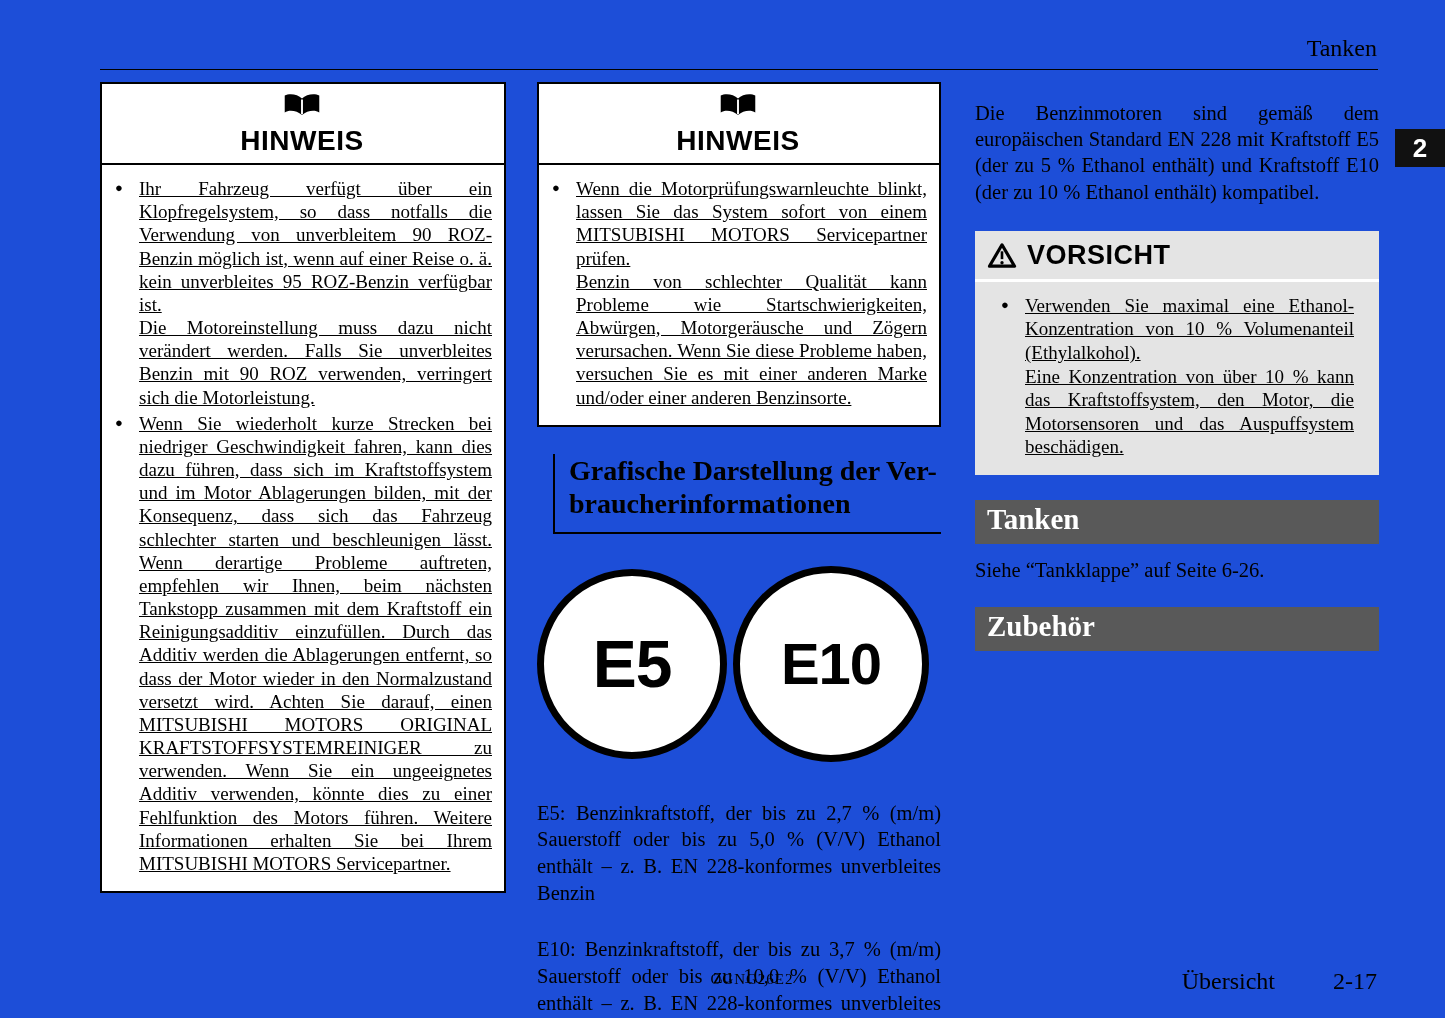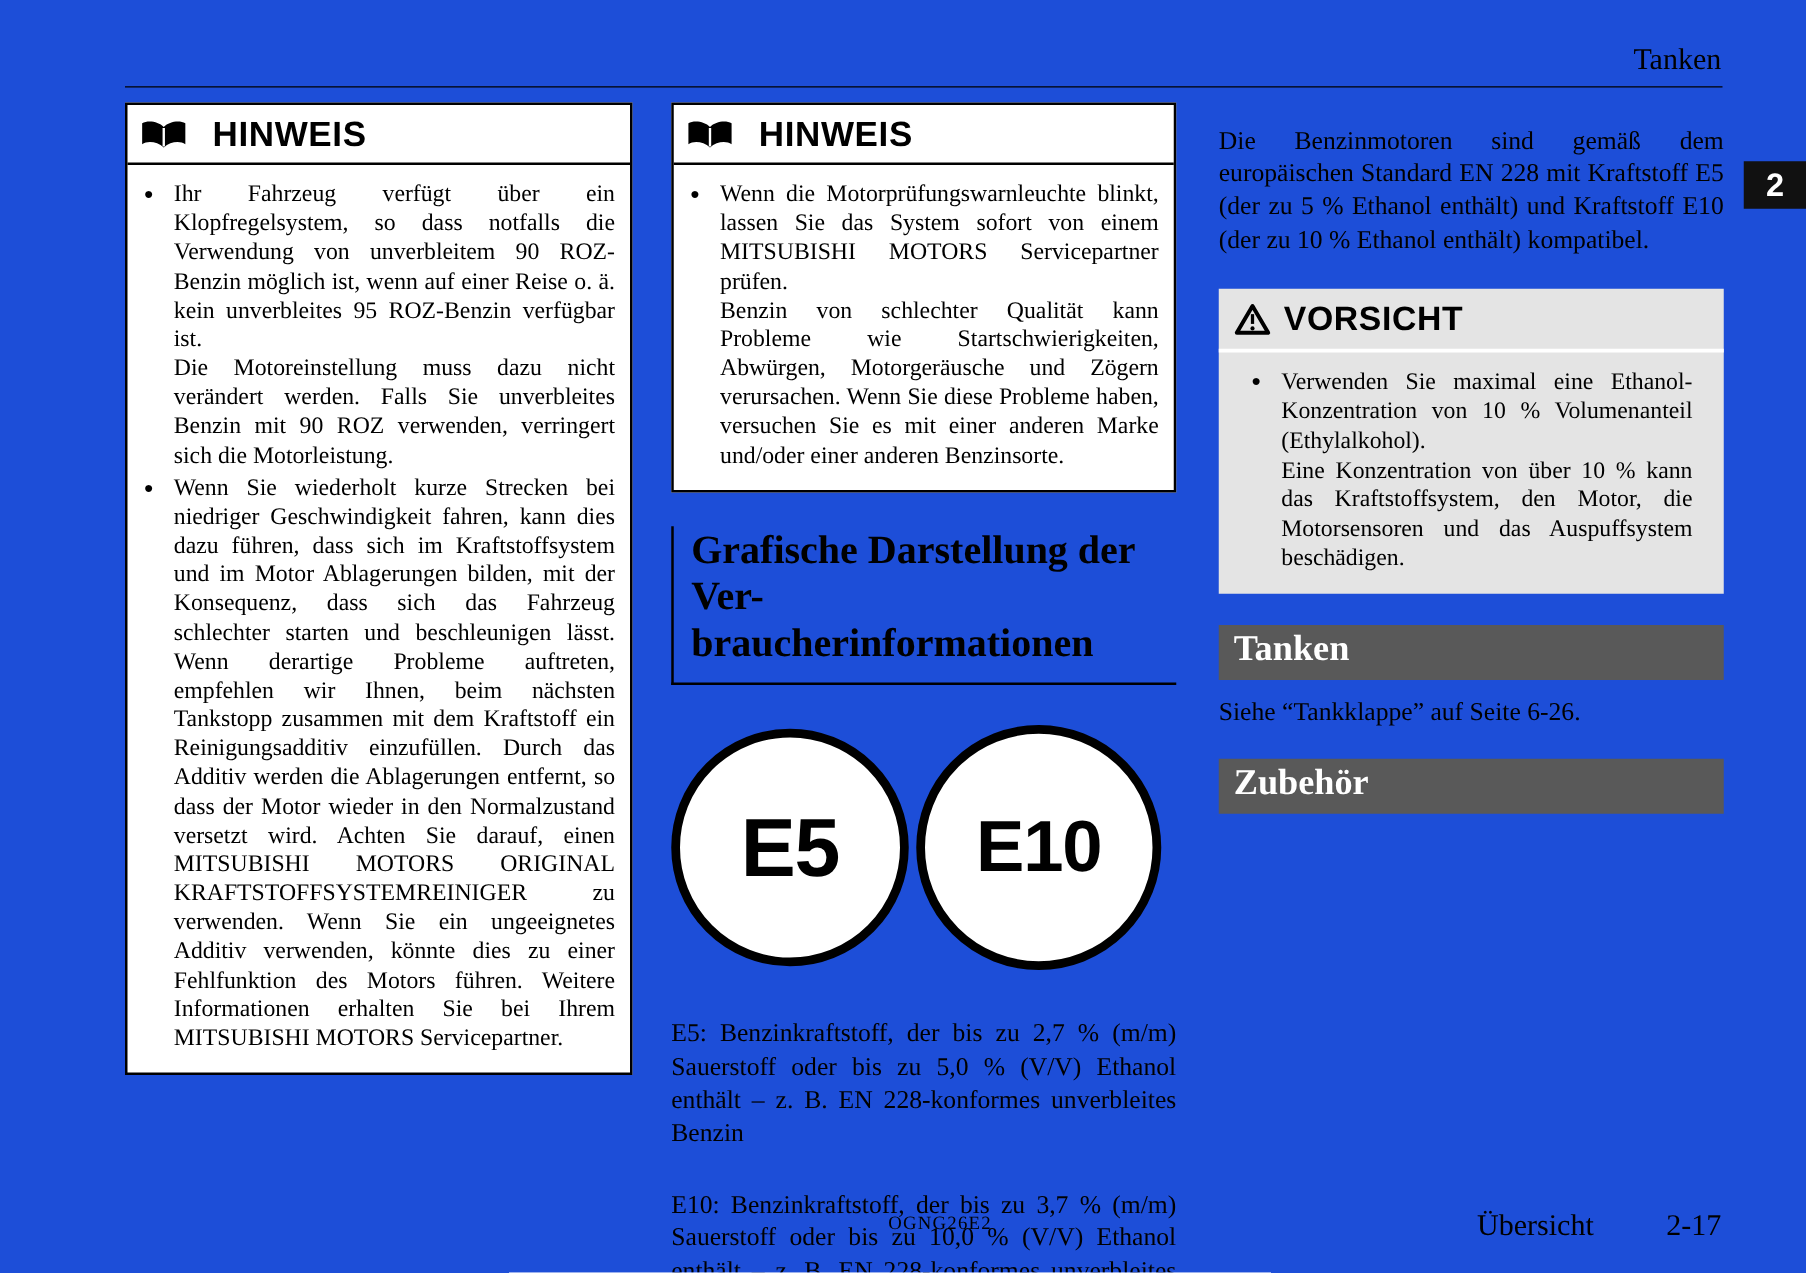--- a/index.html
+++ b/index.html
@@ -19,32 +19,32 @@
   }
 
   
   .col { position:absolute; top:82px; }
   .col-left  { left:100px; width:406px; }
   .col-mid   { left:537px; width:404px; }
   .col-right { left:975px; width:404px; top:100px; }
 
   
   .note-box  { border:2px solid #000; background:#fff; }
-  .note-head { display:flex; align-items:center; gap:20px; padding:8px 12px 6px 10px; border-bottom:2px solid #000; }
+  .note-head { display:flex; align-items:center; gap:6px; padding:8px 12px 6px 10px; border-bottom:2px solid #000;flex-direction:column; }
   .note-head .title { font-family:"Liberation Sans",sans-serif; font-weight:bold; font-size:28px; letter-spacing:.5px; }
   .note-body { padding:12px 12px 16px 12px; font-size:19px; line-height:1.22; text-align:justify; hyphens:auto; }
   .bullet { position:relative; padding-left:25px; }
   .bullet::before { content:"●"; position:absolute; left:1px; top:3px; font-size:13px; }
   .bullet + .bullet { margin-top:3px; }
-  .bullet p { margin:0; }
+  .bullet p { margin:0;text-decoration:underline; }
 
   
   .graphic-heading {
     margin-top:27px; border-left:2px solid #000; border-bottom:2px solid #000;
-    padding:0 0 12px 14px; font-weight:bold; font-size:32px; line-height:1.18;
+    padding:0 0 12px 14px; font-weight:bold; font-size:28px; line-height:1.18;margin-left:16px;
   }
   .circles { margin-top:32px; display:flex; align-items:center; gap:6px; }
   .fuel-circle {
     border:7px solid #000; border-radius:50%; background:#fff;
     display:flex; align-items:center; justify-content:center;
     font-family:"Liberation Sans",sans-serif; font-weight:bold; letter-spacing:-1px;
   }
   .fuel-circle.e5  { width:190px; height:190px; font-size:66px;text-align:center; }
   .fuel-circle.e10 { width:196px; height:196px; font-size:58px; }
   .fuel-desc { margin-top:38px; font-size:20.5px; line-height:1.3; text-align:justify; hyphens:auto; }

